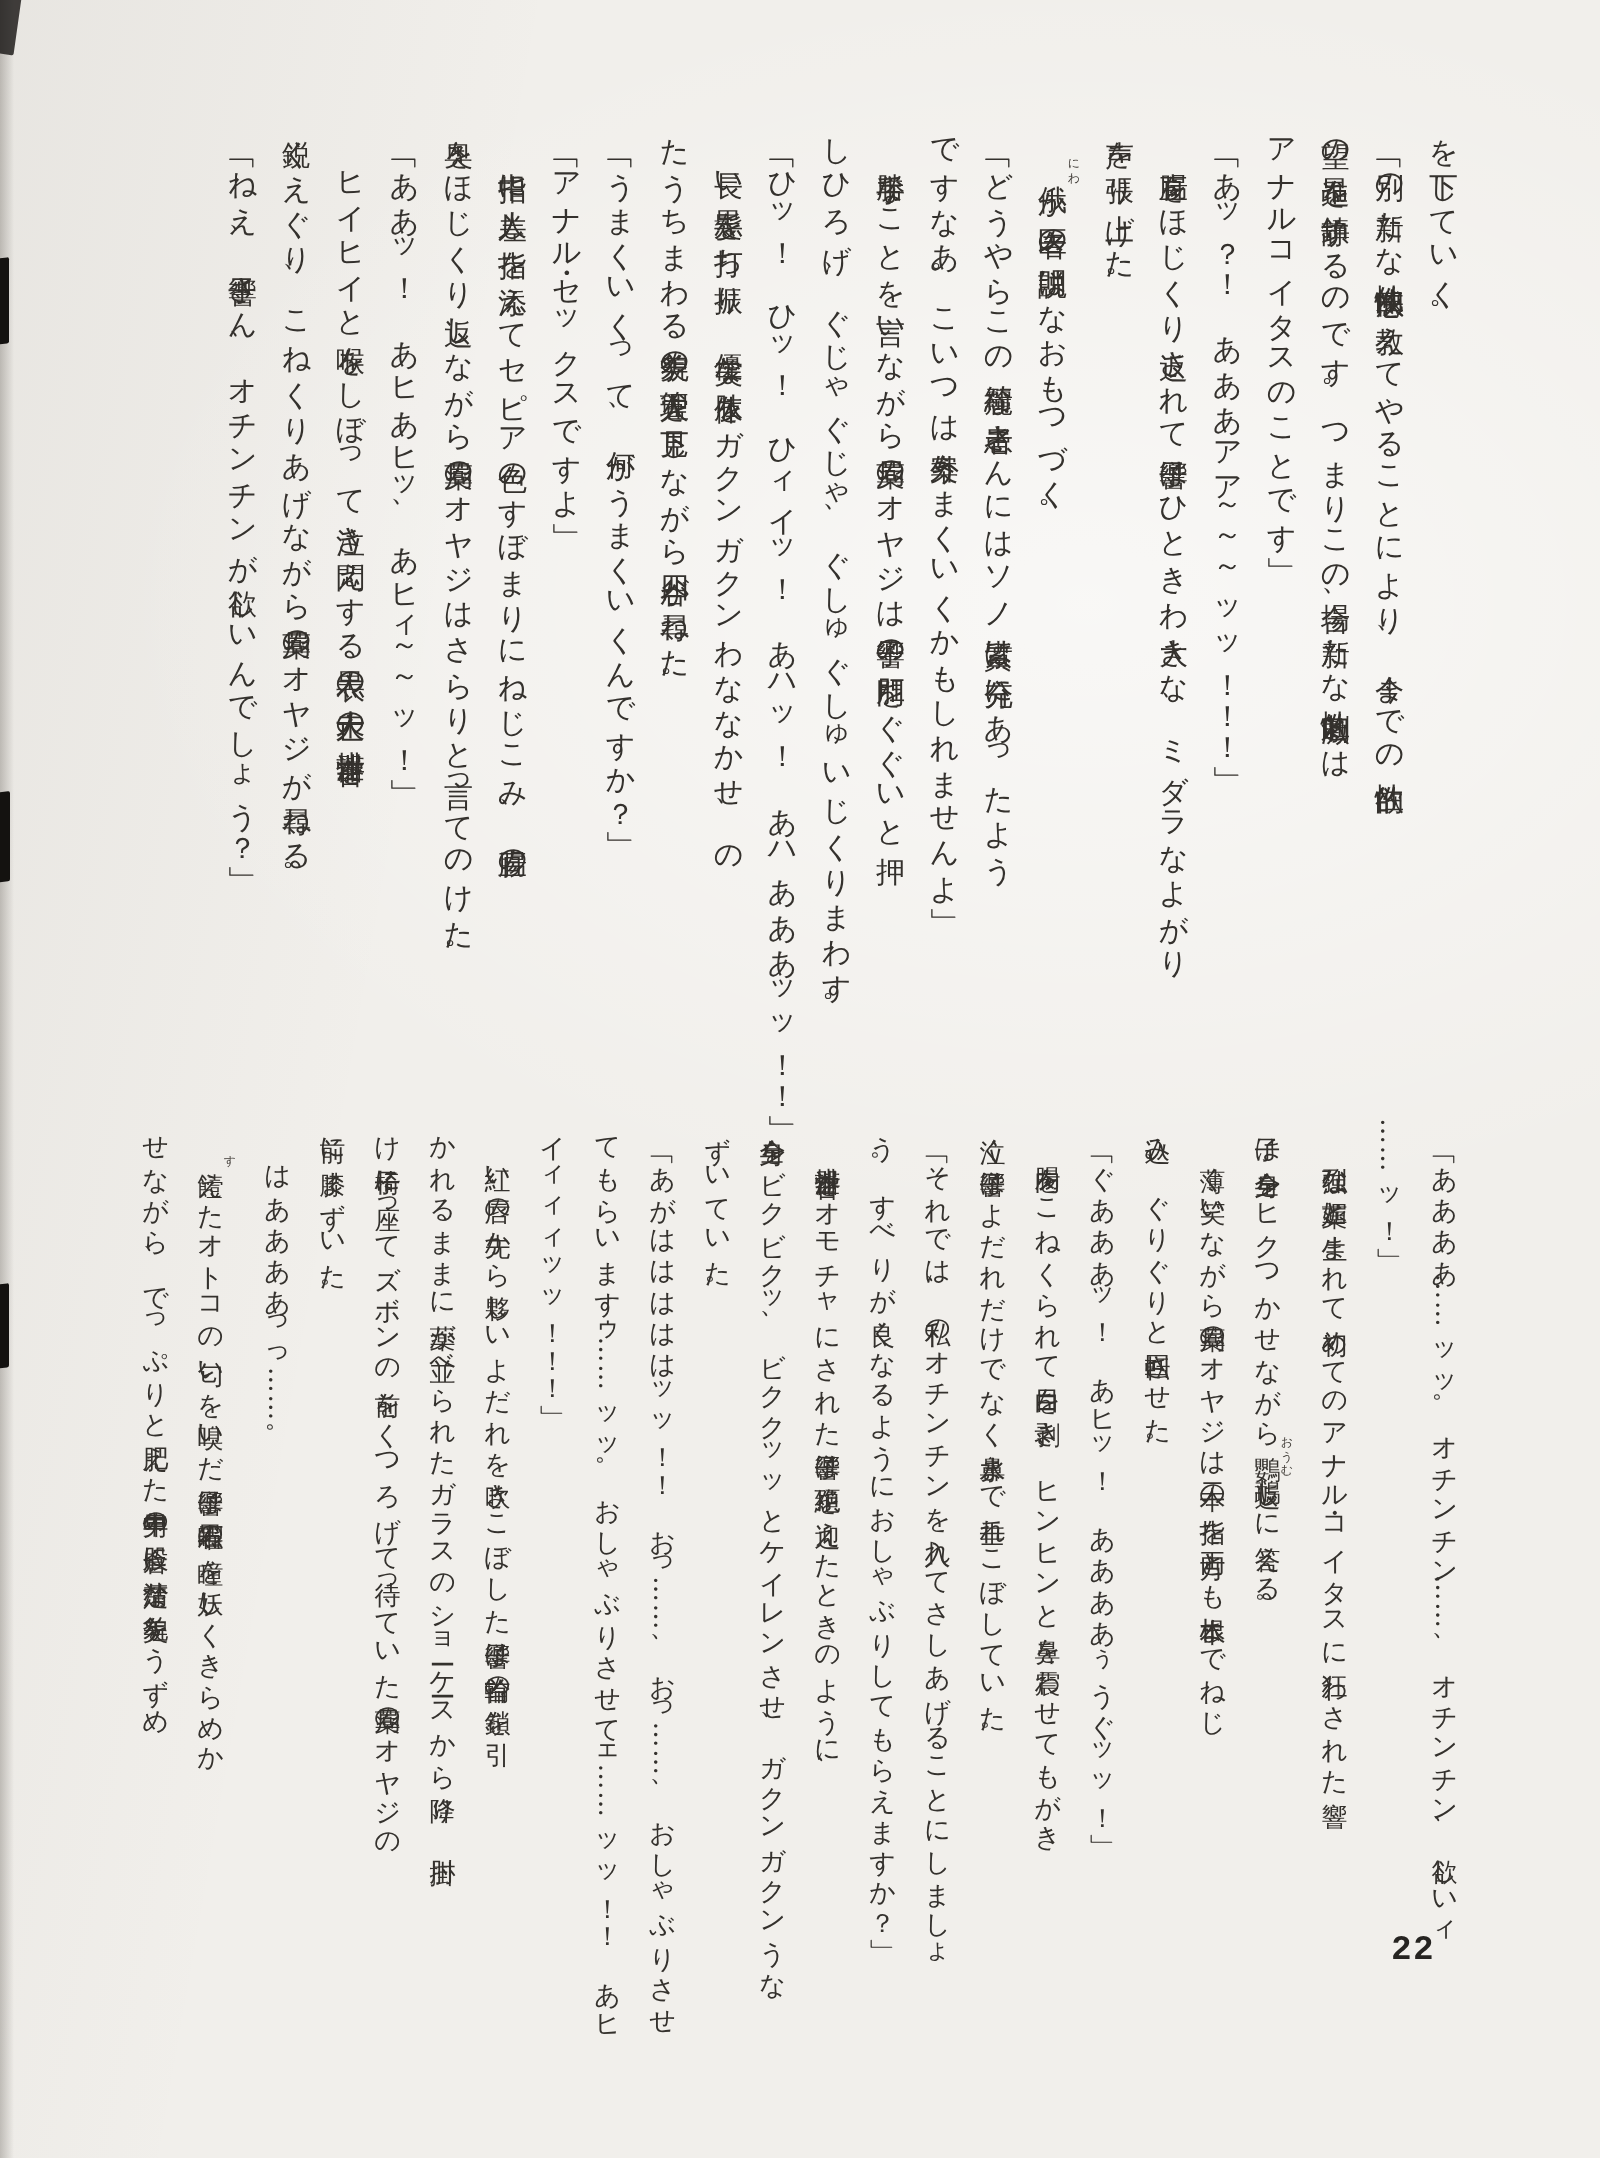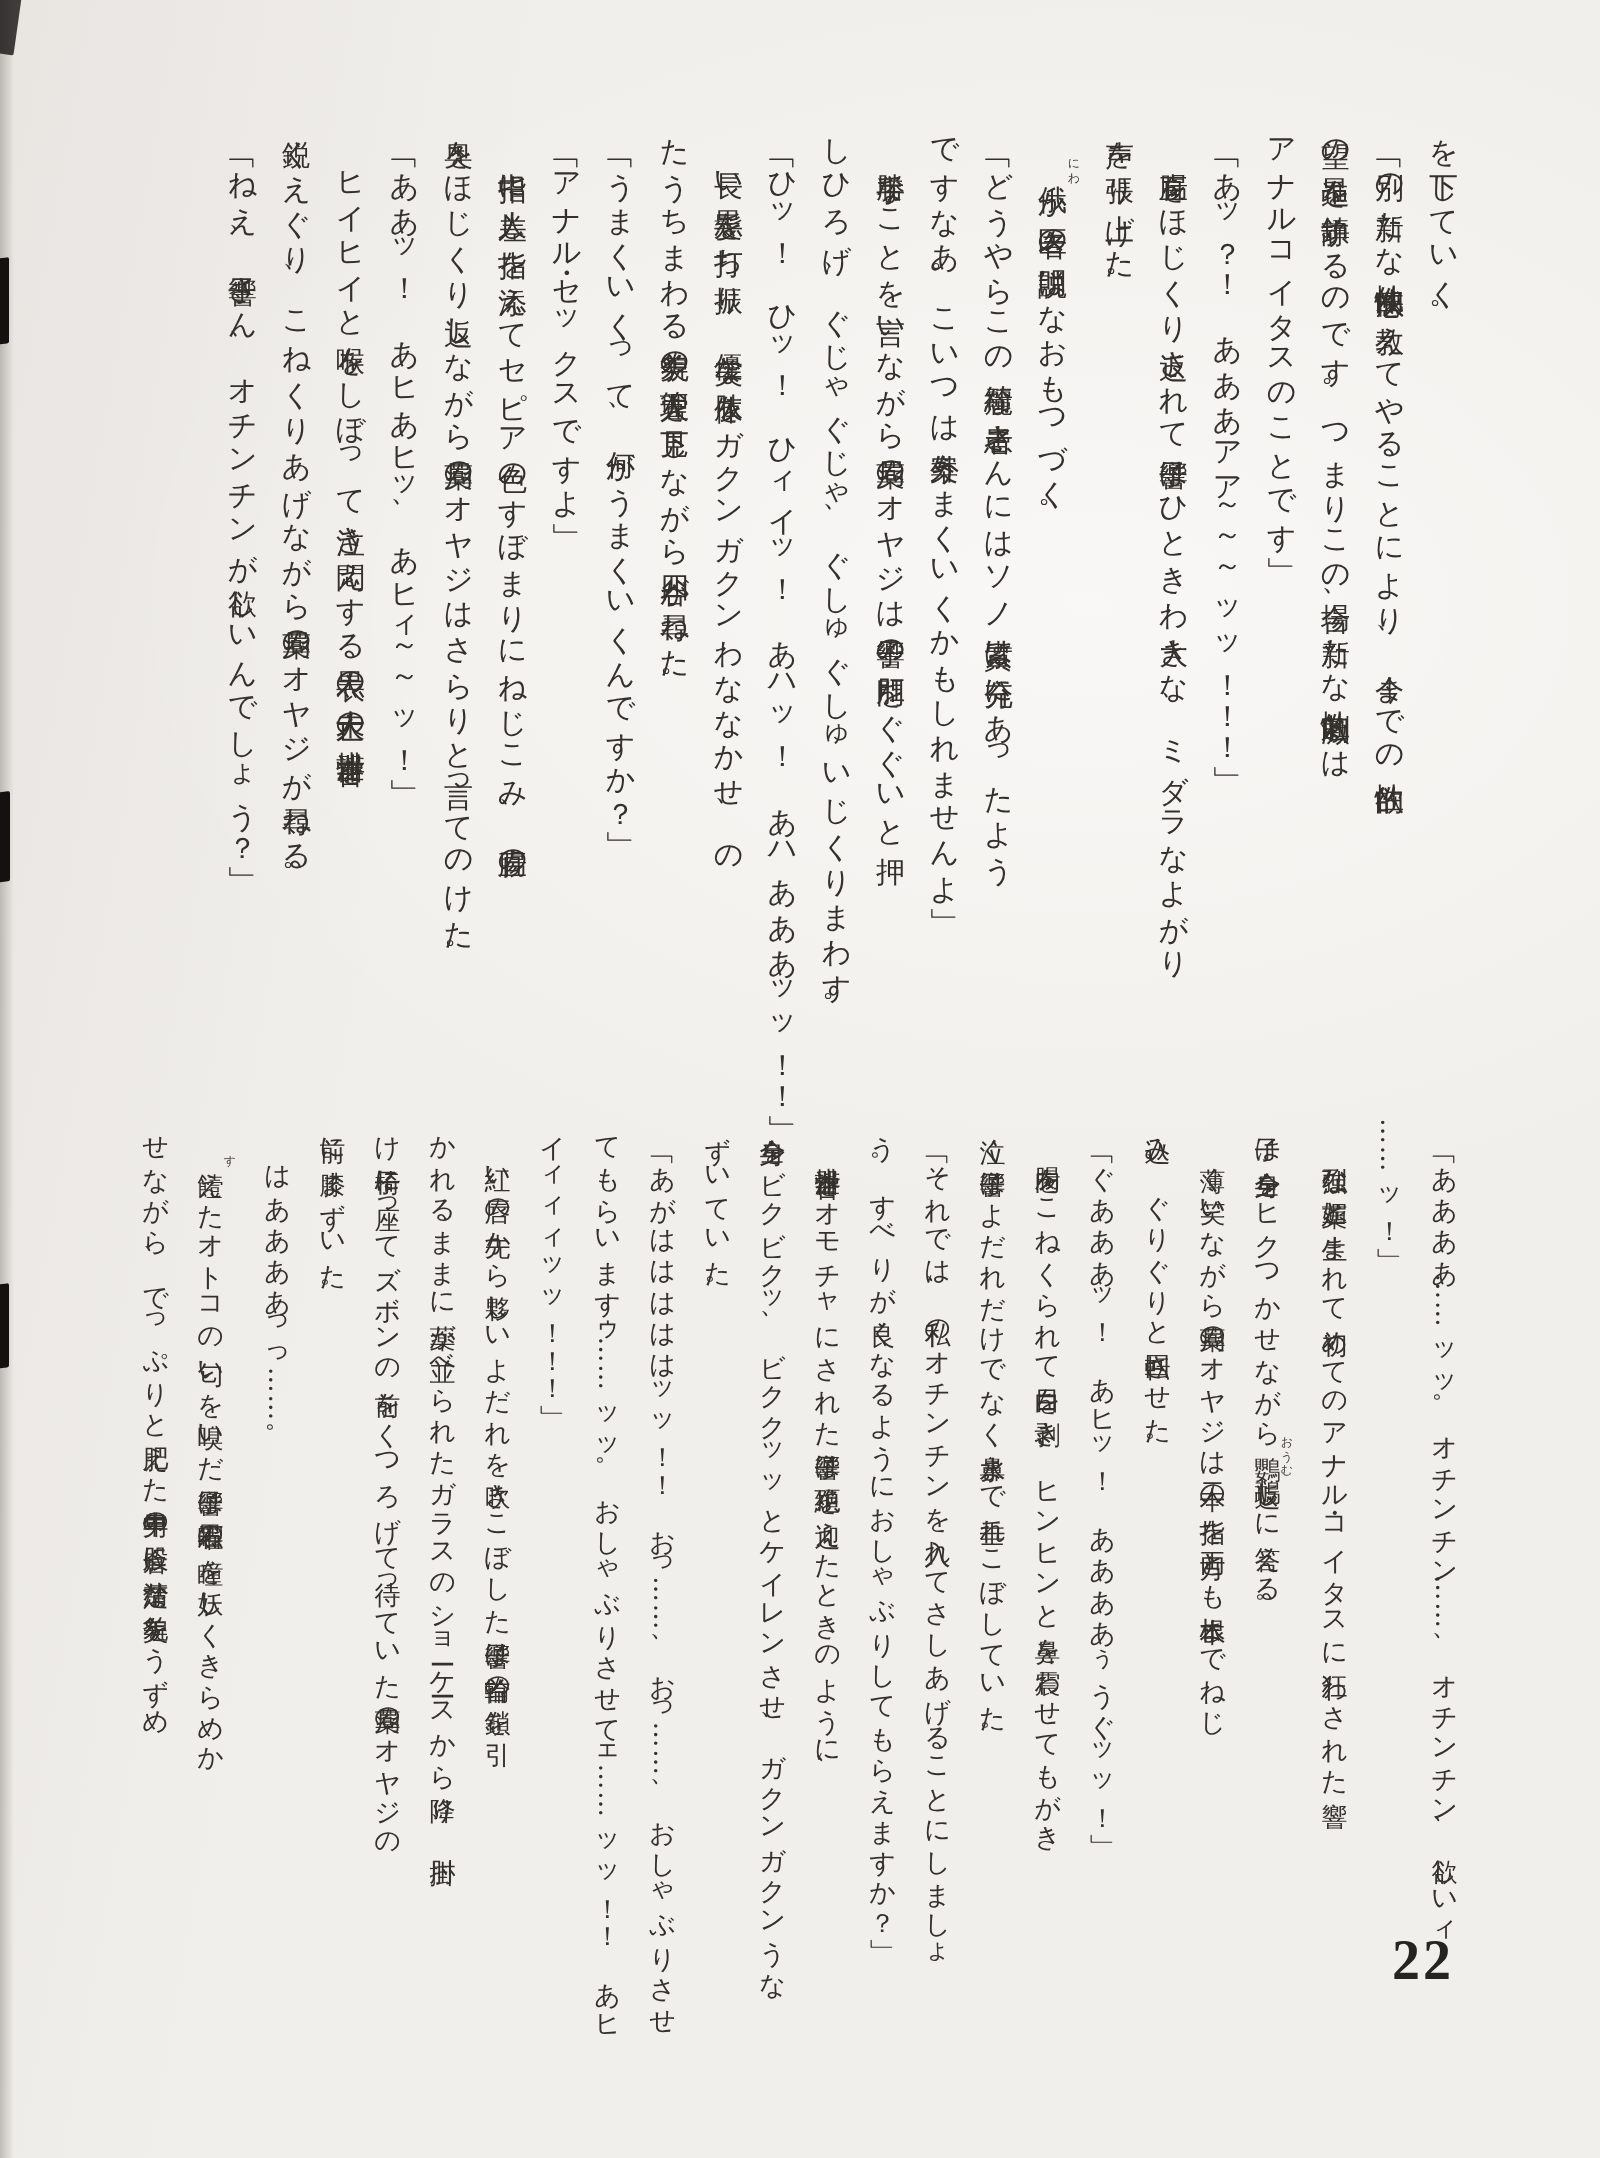--- a/index.html
+++ b/index.html
@@ -51,25 +51,25 @@
     font-size: 12px;
     letter-spacing: 0;
     font-family: "DejaVu Serif", "Liberation Serif", serif;
     color: #413d38;
   }
 
   .page-number {
     position: absolute;
     left: 1392px;
     top: 1928px;
-    font-size: 56px;
+    font-size: 34px;
     font-weight: bold;
     letter-spacing: 3px;
     color: #262421;
-    font-family: Liberation Serif, serif;
+    font-family: Liberation Sans, sans-serif;
   }
 </style>
 </head>
 <body>
 
 <div class="page">
   <div class="edge-shadow"></div>
   <div class="artifact corner"></div>
   <div class="artifact a1"></div>
   <div class="artifact a2"></div>

